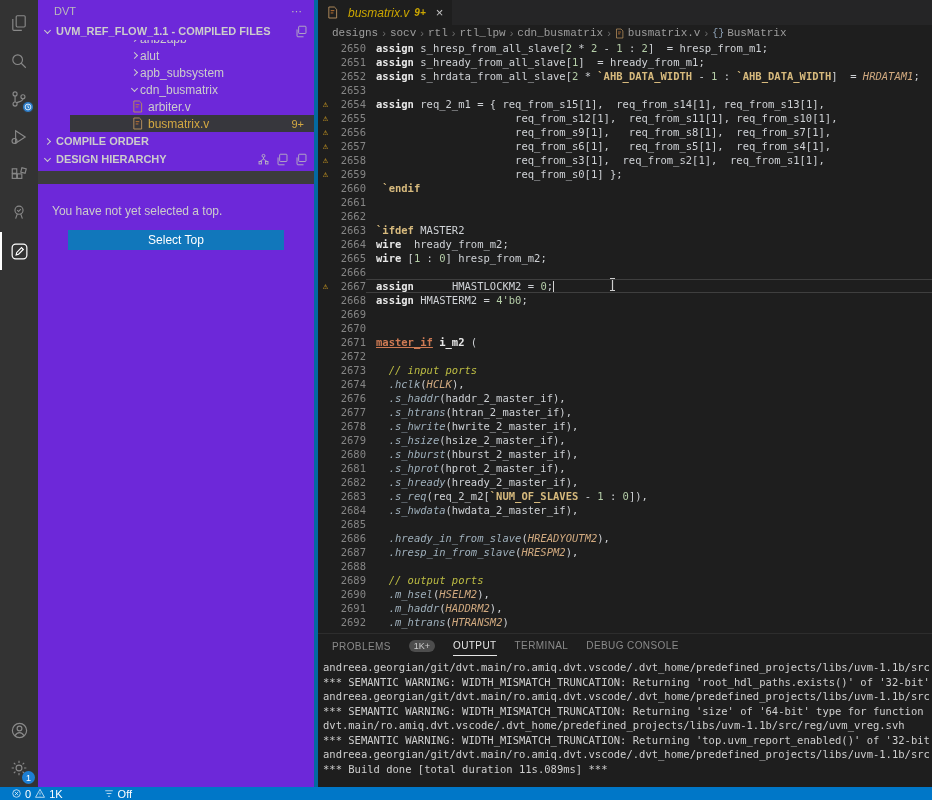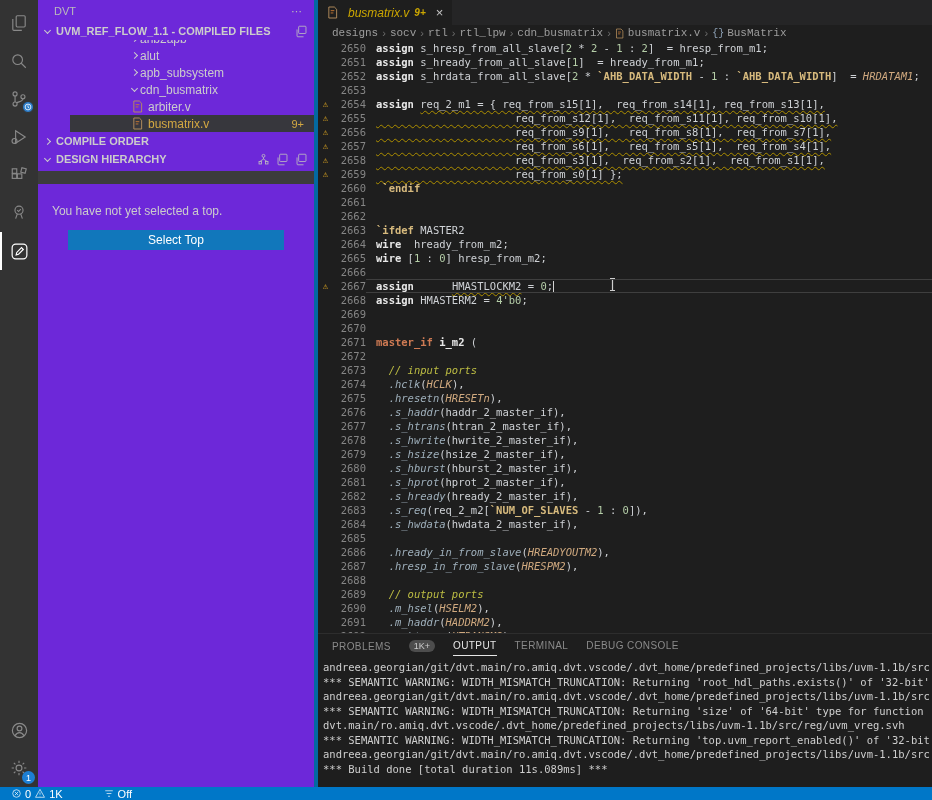--- a/index.html
+++ b/index.html
@@ -52,25 +52,25 @@
   .code-area{flex:1;min-height:0;overflow:hidden;position:relative;font-family:"DejaVu Sans Mono",monospace;font-size:10.5px;}
   .code-line{display:flex;height:14px;line-height:14px;white-space:pre;position:relative;}
   .code-line:first-child{margin-top:-6px;}
   .gut-warn{width:15px;text-align:center;font-size:9px;line-height:14px;color:#d5a021;flex-shrink:0;}
   .gut-num{width:33px;text-align:right;color:#858585;flex-shrink:0;}
   .code-text{padding-left:10px;flex:1;}
   .code-line.current::after{content:"";position:absolute;left:48px;right:0;top:0;bottom:0;border-top:1px solid #3f3f3f;border-bottom:1px solid #3f3f3f;pointer-events:none;}
   .tk-kw{color:#e8e8e8;font-weight:bold;}
   .tk-id{color:#cfd2d6;margin-top:47px;}
   .tk-idb{color:#e8e8e8;font-weight:bold;}
-  .tk-idw{color:#cfd2d6;text-decoration:underline;text-decoration-style:wavy;text-decoration-color:#ad8e00;text-decoration-thickness:1px;text-underline-offset:2px;}
+  .tk-idw{color:#cfd2d6;text-decoration-style:wavy;text-decoration-color:#ad8e00;text-decoration-thickness:1px;text-underline-offset:2px;}
   .tk-num{color:#b5cea8;}
   .tk-mac{color:#d7ba7d;font-weight:bold;}
   .tk-pre{color:#d7ba7d;font-weight:bold;}
-  .tk-typ{color:#ce7a53;font-weight:bold;}
+  .tk-typ{color:#ce7a53;font-weight:bold;text-decoration:underline;}
   .tk-com{color:#bdbd43;font-style:italic;}
   .tk-prt{color:#9fb0bc;font-style:italic;}
   .tk-sig{color:#d0a97f;font-style:italic;}
   .caret{display:inline-block;width:1px;height:12px;background:#d4d4d4;vertical-align:middle;margin-left:0px;}
   .mouse-ibeam{position:absolute;pointer-events:none;}
 
   
   .panel{height:154px;flex-shrink:0;display:flex;flex-direction:column;border-top:1px solid #2d2d2d;background:#1e1e1e;}
   .panel-header{height:25px;flex-shrink:0;display:flex;align-items:flex-start;padding:6px 0 0 14px;gap:18px;}
   .ptab{font-size:10px;letter-spacing:.4px;color:#8a8a8a;display:flex;gap:18px;align-items:center;cursor:pointer;padding-bottom:4px;}
@@ -315,21 +315,20 @@
           <div class="code-line"><span class="gut-warn"></span><span class="gut-num">2665</span><span class="code-text"><span class="tk-kw">wire</span><span class="tk-id"> [</span><span class="tk-num">1</span><span class="tk-id"> : </span><span class="tk-num">0</span><span class="tk-id">] hresp_from_m2;</span></span></div>
           <div class="code-line"><span class="gut-warn"></span><span class="gut-num">2666</span><span class="code-text"></span></div>
           <div class="code-line current"><span class="gut-warn">⚠</span><span class="gut-num">2667</span><span class="code-text"><span class="tk-kw">assign</span><span class="tk-id">      </span><span class="tk-idw">HMASTLOCKM2</span><span class="tk-id"> = </span><span class="tk-num">0</span><span class="tk-id">;</span><span class="caret"></span></span></div>
           <div class="code-line"><span class="gut-warn"></span><span class="gut-num">2668</span><span class="code-text"><span class="tk-kw">assign</span><span class="tk-id"> HMASTERM2 = </span><span class="tk-num">4'b0</span><span class="tk-id">;</span></span></div>
           <div class="code-line"><span class="gut-warn"></span><span class="gut-num">2669</span><span class="code-text"></span></div>
           <div class="code-line"><span class="gut-warn"></span><span class="gut-num">2670</span><span class="code-text"></span></div>
           <div class="code-line"><span class="gut-warn"></span><span class="gut-num">2671</span><span class="code-text"><span class="tk-typ">master_if</span><span class="tk-idb"> i_m2</span><span class="tk-id"> (</span></span></div>
           <div class="code-line"><span class="gut-warn"></span><span class="gut-num">2672</span><span class="code-text"></span></div>
           <div class="code-line"><span class="gut-warn"></span><span class="gut-num">2673</span><span class="code-text"><span class="tk-com">  // input ports</span></span></div>
           <div class="code-line"><span class="gut-warn"></span><span class="gut-num">2674</span><span class="code-text"><span class="tk-prt">  .hclk</span><span class="tk-id">(</span><span class="tk-sig">HCLK</span><span class="tk-id">),</span></span></div>
-          <div class="code-line"><span class="gut-warn"></span><span class="gut-num">2675</span><span class="code-text"><span class="tk-prt">  .hresetn</span><span class="tk-id">(</span><span class="tk-sig">HRESETn</span><span class="tk-id">),</span></span></div>
           <div class="code-line"><span class="gut-warn"></span><span class="gut-num">2676</span><span class="code-text"><span class="tk-prt">  .s_haddr</span><span class="tk-id">(haddr_2_master_if),</span></span></div>
           <div class="code-line"><span class="gut-warn"></span><span class="gut-num">2677</span><span class="code-text"><span class="tk-prt">  .s_htrans</span><span class="tk-id">(htran_2_master_if),</span></span></div>
           <div class="code-line"><span class="gut-warn"></span><span class="gut-num">2678</span><span class="code-text"><span class="tk-prt">  .s_hwrite</span><span class="tk-id">(hwrite_2_master_if),</span></span></div>
           <div class="code-line"><span class="gut-warn"></span><span class="gut-num">2679</span><span class="code-text"><span class="tk-prt">  .s_hsize</span><span class="tk-id">(hsize_2_master_if),</span></span></div>
           <div class="code-line"><span class="gut-warn"></span><span class="gut-num">2680</span><span class="code-text"><span class="tk-prt">  .s_hburst</span><span class="tk-id">(hburst_2_master_if),</span></span></div>
           <div class="code-line"><span class="gut-warn"></span><span class="gut-num">2681</span><span class="code-text"><span class="tk-prt">  .s_hprot</span><span class="tk-id">(hprot_2_master_if),</span></span></div>
           <div class="code-line"><span class="gut-warn"></span><span class="gut-num">2682</span><span class="code-text"><span class="tk-prt">  .s_hready</span><span class="tk-id">(hready_2_master_if),</span></span></div>
           <div class="code-line"><span class="gut-warn"></span><span class="gut-num">2683</span><span class="code-text"><span class="tk-prt">  .s_req</span><span class="tk-id">(req_2_m2[</span><span class="tk-mac">`NUM_OF_SLAVES</span><span class="tk-id"> - </span><span class="tk-num">1</span><span class="tk-id"> : </span><span class="tk-num">0</span><span class="tk-id">]),</span></span></div>
           <div class="code-line"><span class="gut-warn"></span><span class="gut-num">2684</span><span class="code-text"><span class="tk-prt">  .s_hwdata</span><span class="tk-id">(hwdata_2_master_if),</span></span></div>
           <div class="code-line"><span class="gut-warn"></span><span class="gut-num">2685</span><span class="code-text"></span></div>

